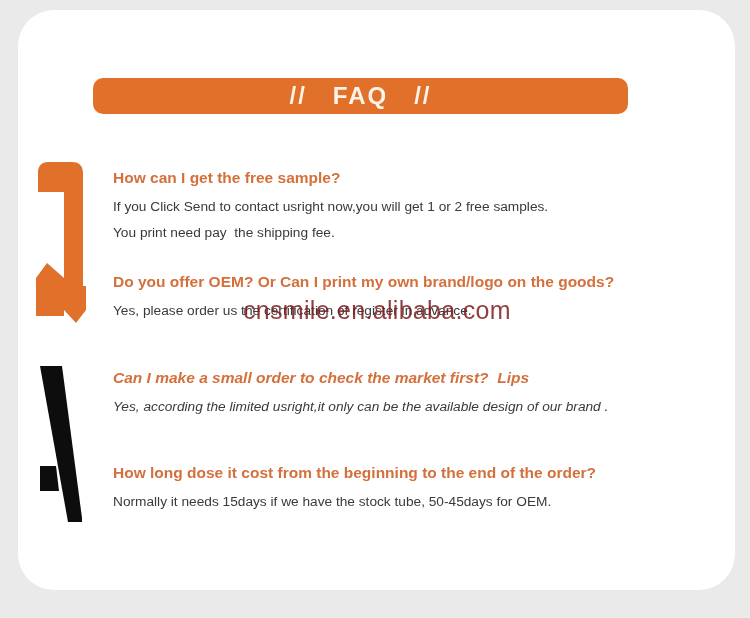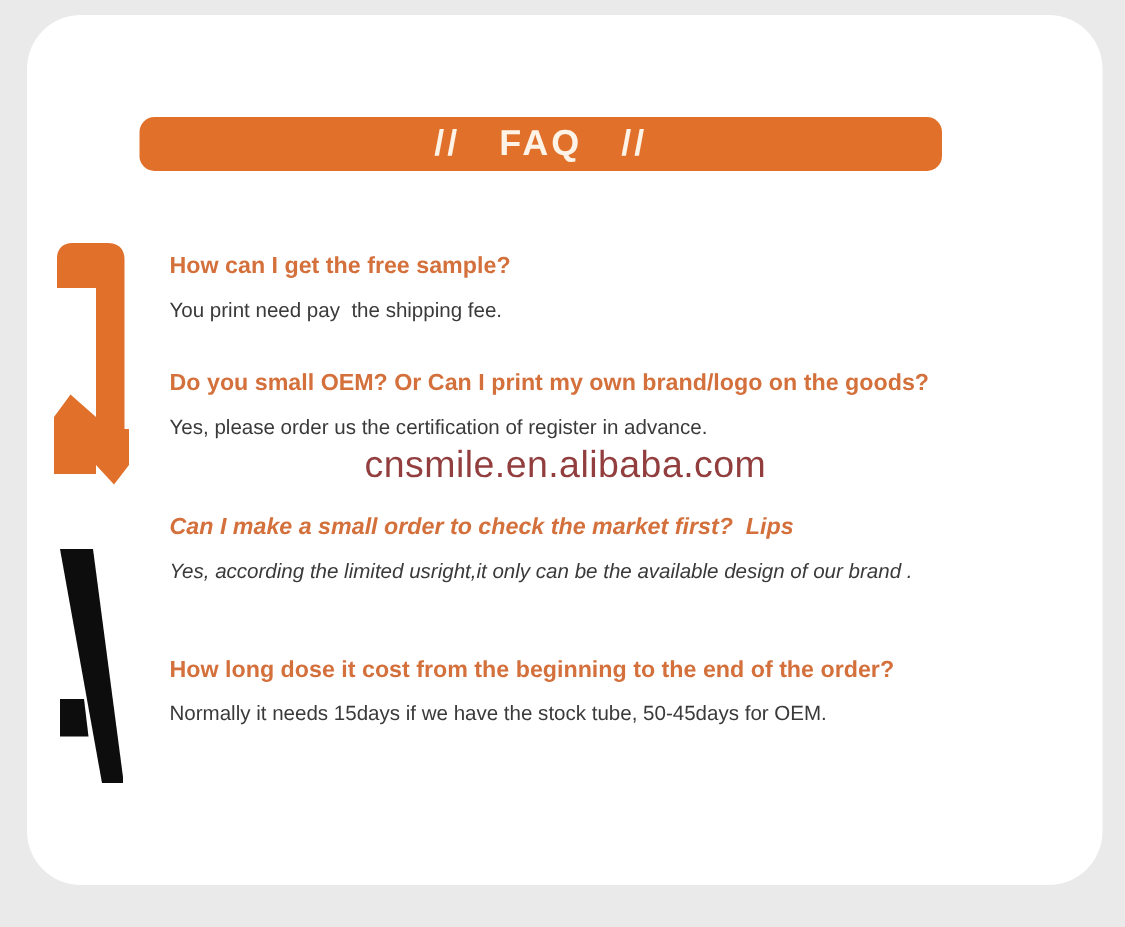--- a/index.html
+++ b/index.html
@@ -136,25 +136,26 @@
   </svg>
 
   <div id="faq-banner">
     <span class="banner-text">//   FAQ   //</span>
   </div>
 
   <div id="faq-list">
 
     <div class="faq-item" id="faq-item-0">
       <div class="faq-q">How can I get the free sample?</div>
+      <div class="faq-a">If you Click Send to contact usright now,you will get 1 or 2 free samples.</div>
       <div class="faq-a">You print need pay  the shipping fee.</div>
     </div>
 
     <div class="faq-item" id="faq-item-1">
-      <div class="faq-q">Do you small OEM? Or Can I print my own brand/logo on the goods?</div>
+      <div class="faq-q">Do you offer OEM? Or Can I print my own brand/logo on the goods?</div>
       <div class="faq-a">Yes, please order us the certification of register in advance.</div>
     </div>
 
     <div class="faq-item" id="faq-item-2">
       <div class="faq-q">Can I make a small order to check the market first?  Lips</div>
       <div class="faq-a">Yes, according the limited usright,it only can be the available design of our brand .</div>
     </div>
 
     <div class="faq-item" id="faq-item-3">
       <div class="faq-q">How long dose it cost from the beginning to the end of the order?</div>

